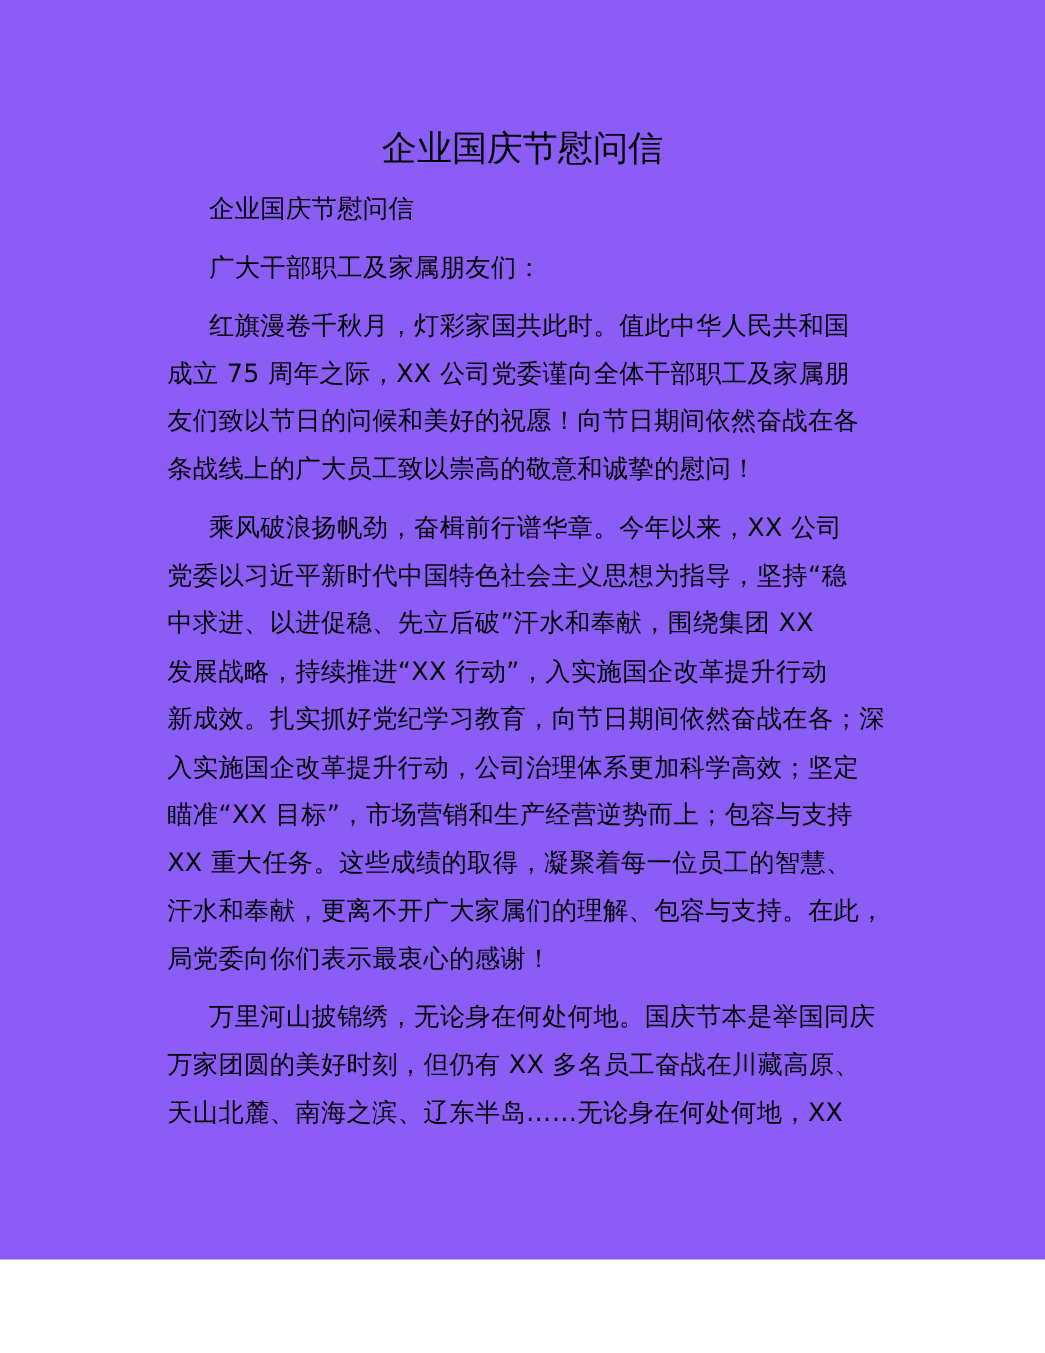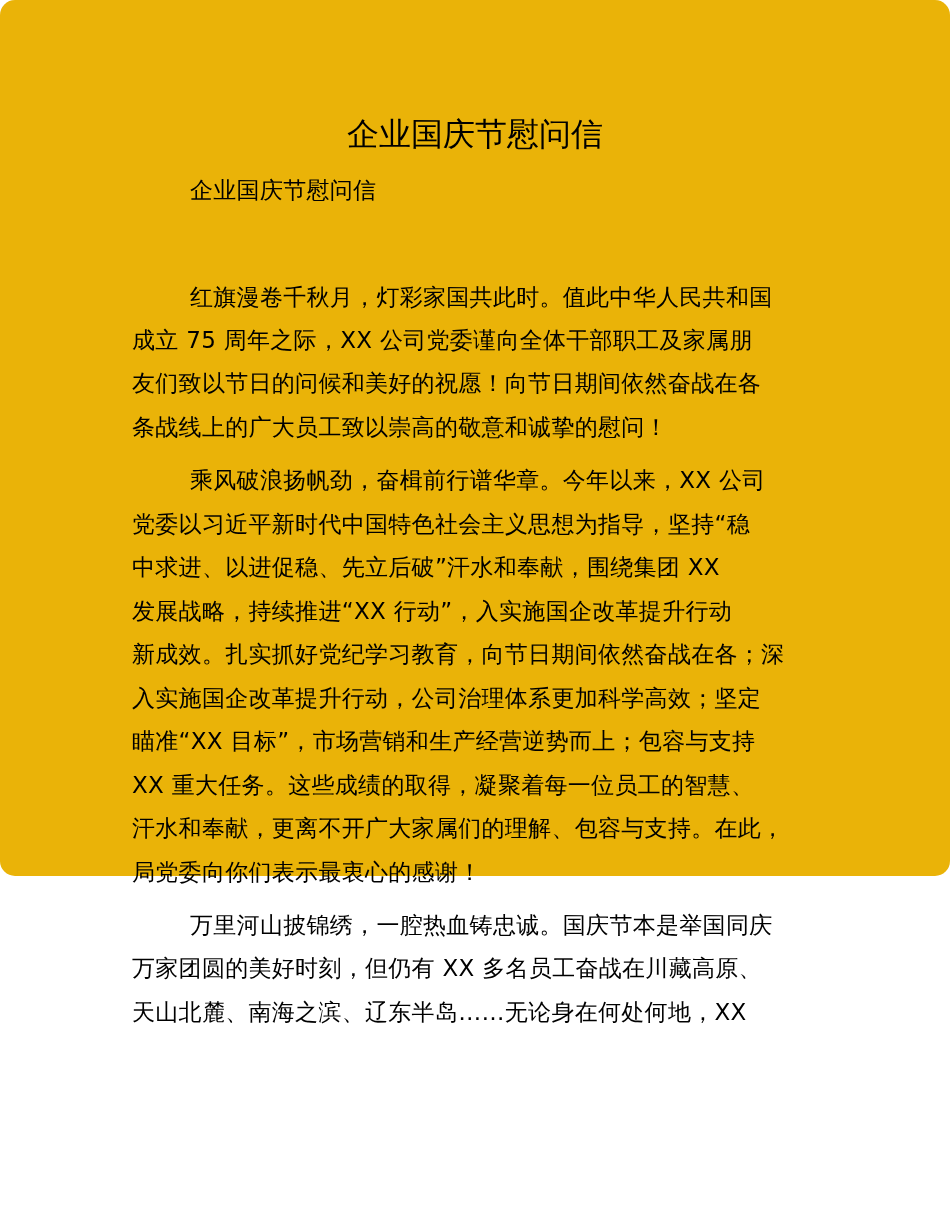--- a/index.html
+++ b/index.html
@@ -1,28 +1,29 @@
 <!DOCTYPE html>
 <html><head>
 <meta charset="utf-8">
 <style>
   html, body { margin: 0; padding: 0; background: #ffffff; }
   body { width: 950px; height: 1230px; position: relative; overflow: hidden; font-family: "DejaVu Sans", "Liberation Sans", sans-serif; color: #000; }
-  .page { position: absolute; left: 0; top: 0; width: 950px; height: 876px; background: #eab308; border-radius: 15px; }
+  .page { position: absolute; left: 0; top: 0; width: 950px; height: 1145px; background: #8b5cf6; }
   .title { position: absolute; left: 0; top: 112px; width: 950px; text-align: center; font-size: 32px; line-height: 44px; letter-spacing: 0px; }
-  .line { position: absolute; left: 132px; font-size: 23px; line-height: 32px; white-space: nowrap; letter-spacing: 0.3px; }
+  .line { position: absolute; left: 152px; font-size: 23px; line-height: 32px; white-space: nowrap; letter-spacing: 0.3px; }
   .indent { left: 190px; }
 </style>
 </head>
 <body>
 
 <div class="page">
   <div class="title">企业国庆节慰问信</div>
 
   <div class="line indent" style="top:174px">企业国庆节慰问信</div>
+  <div class="line indent" style="top:228px">广大干部职工及家属朋友们：</div>
 
   <div>
     <div class="line indent" style="top:281px">红旗漫卷千秋月，灯彩家国共此时。值此中华人民共和国</div>
     <div class="line" style="top:324px">成立 75 周年之际，XX 公司党委谨向全体干部职工及家属朋</div>
     <div class="line" style="top:367px">友们致以节日的问候和美好的祝愿！向节日期间依然奋战在各</div>
     <div class="line" style="top:411px">条战线上的广大员工致以崇高的敬意和诚挚的慰问！</div>
   </div>
 
   <div>
     <div class="line indent" style="top:464px">乘风破浪扬帆劲，奋楫前行谱华章。今年以来，XX 公司</div>
@@ -31,17 +32,17 @@
     <div class="line" style="top:595px">发展战略，持续推进“XX 行动”，入实施国企改革提升行动</div>
     <div class="line" style="top:638px">新成效。扎实抓好党纪学习教育，向节日期间依然奋战在各；深</div>
     <div class="line" style="top:682px">入实施国企改革提升行动，公司治理体系更加科学高效；坚定</div>
     <div class="line" style="top:725px">瞄准“XX 目标”，市场营销和生产经营逆势而上；包容与支持</div>
     <div class="line" style="top:769px">XX 重大任务。这些成绩的取得，凝聚着每一位员工的智慧、</div>
     <div class="line" style="top:812px">汗水和奉献，更离不开广大家属们的理解、包容与支持。在此，</div>
     <div class="line" style="top:856px">局党委向你们表示最衷心的感谢！</div>
   </div>
 
   <div>
-    <div class="line indent" style="top:909px">万里河山披锦绣，一腔热血铸忠诚。国庆节本是举国同庆</div>
+    <div class="line indent" style="top:909px">万里河山披锦绣，无论身在何处何地。国庆节本是举国同庆</div>
     <div class="line" style="top:952px">万家团圆的美好时刻，但仍有 XX 多名员工奋战在川藏高原、</div>
     <div class="line" style="top:996px">天山北麓、南海之滨、辽东半岛……无论身在何处何地，XX</div>
   </div>
 </div>
 
 </body></html>

